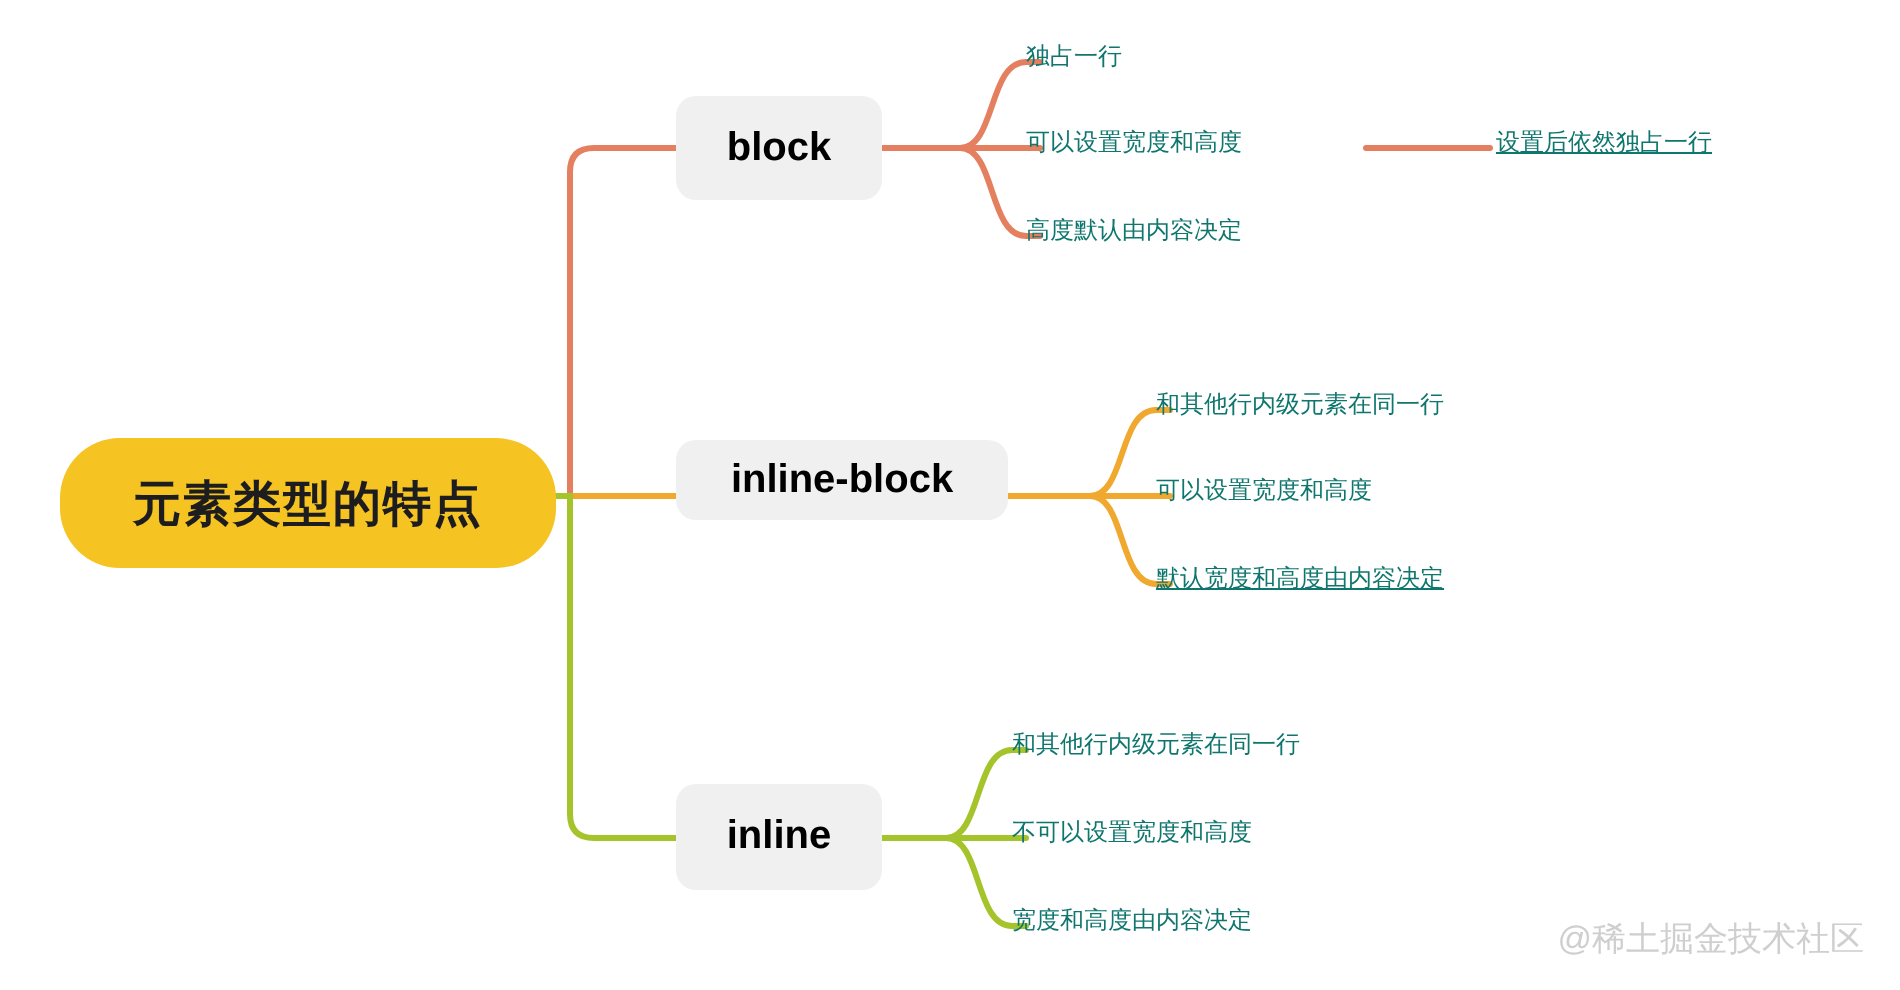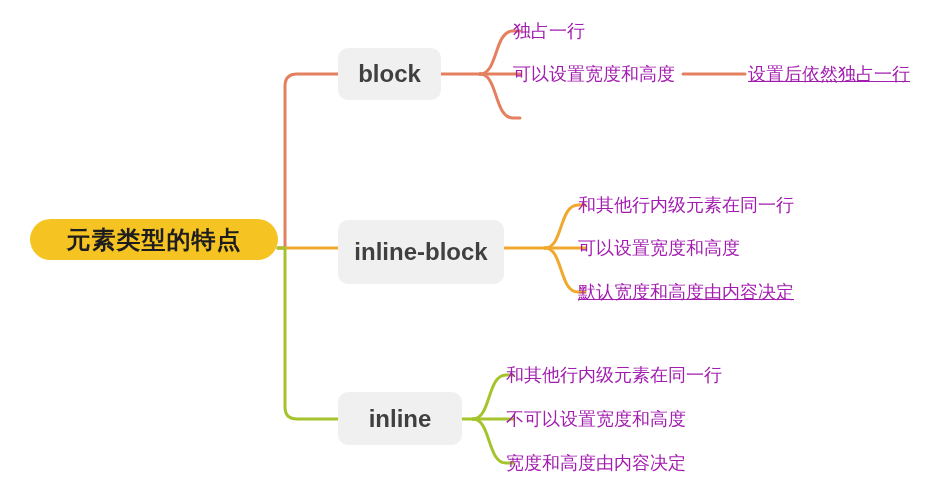--- a/index.html
+++ b/index.html
@@ -32,44 +32,44 @@
     display: flex;
     align-items: center;
     justify-content: center;
     white-space: nowrap;
   }
 
   .root-node {
     left: 30px;
     top: 219px;
     width: 248px;
-    height: 41px;
+    height: 65px;
     background: #F5C322;
     border-radius: 30px;
     color: #1d1d1f;
     font-size: 24px;
     font-weight: bold;
     letter-spacing: 1px;
   }
 
   .branch-node {
     background: #F0F0F0;
     border-radius: 10px;
-    color: #404040;
-    font-size: 24px;
+    color: #000000;
+    font-size: 20px;
     font-weight: bold;
   }
   .branch-block       { left: 338px; top: 48px;  width: 103px; height: 52px; }
-  .branch-inlineblock { left: 338px; top: 220px; width: 166px; height: 64px; }
-  .branch-inline      { left: 338px; top: 392px; width: 124px; height: 53px; }
+  .branch-inlineblock { left: 338px; top: 220px; width: 166px; height: 40px; }
+  .branch-inline      { left: 338px; top: 392px; width: 103px; height: 53px; }
 
   .leaf {
     position: absolute;
-    font-size: 18px;
-    color: #a21caf;
+    font-size: 12px;
+    color: #0f766e;
     white-space: nowrap;
     line-height: 1;
   }
 
   .watermark {
     position: absolute;
     right: 18px;
     bottom: 14px;
     font-size: 17px;
     color: #cfcfcf;
@@ -120,23 +120,25 @@
     <span>inline-block</span>
   </div>
 
   <div class="node branch-node branch-inline">
     <span>inline</span>
   </div>
 
   <div class="leaf" style="left:513px; top:22px;">独占一行</div>
   <div class="leaf" style="left:513px; top:65px;">可以设置宽度和高度</div>
   <div class="leaf" style="left:748px; top:65px;text-decoration:underline;">设置后依然独占一行</div>
+  <div class="leaf" style="left:513px; top:109px;">高度默认由内容决定</div>
 
   <div class="leaf" style="left:578px; top:196px;">和其他行内级元素在同一行</div>
   <div class="leaf" style="left:578px; top:239px;">可以设置宽度和高度</div>
   <div class="leaf" style="left:578px; top:283px;text-decoration:underline;">默认宽度和高度由内容决定</div>
 
   <div class="leaf" style="left:506px; top:366px;">和其他行内级元素在同一行</div>
   <div class="leaf" style="left:506px; top:410px;">不可以设置宽度和高度</div>
   <div class="leaf" style="left:506px; top:454px;">宽度和高度由内容决定</div>
 
+  <div class="watermark">@稀土掘金技术社区</div>
 
 </div>
 
 </body></html>

